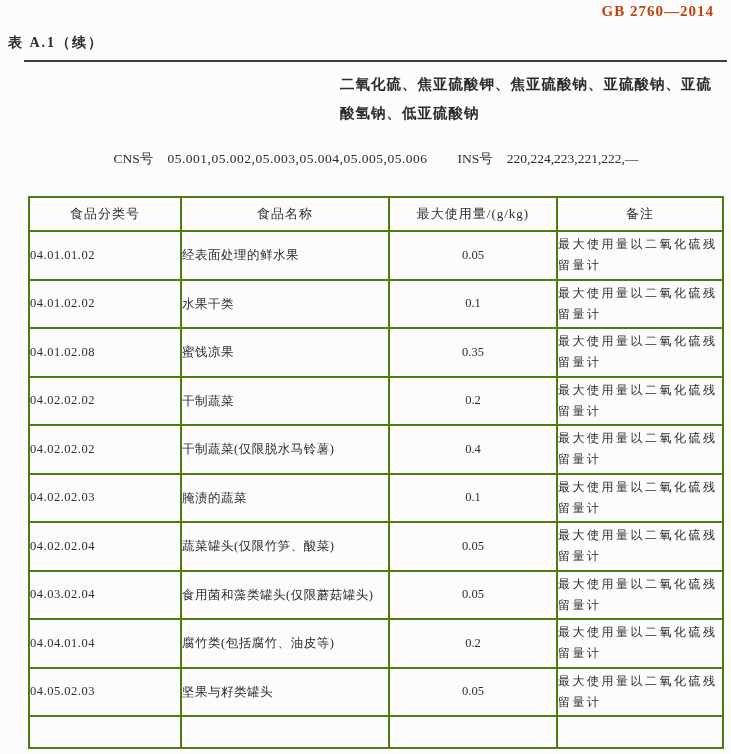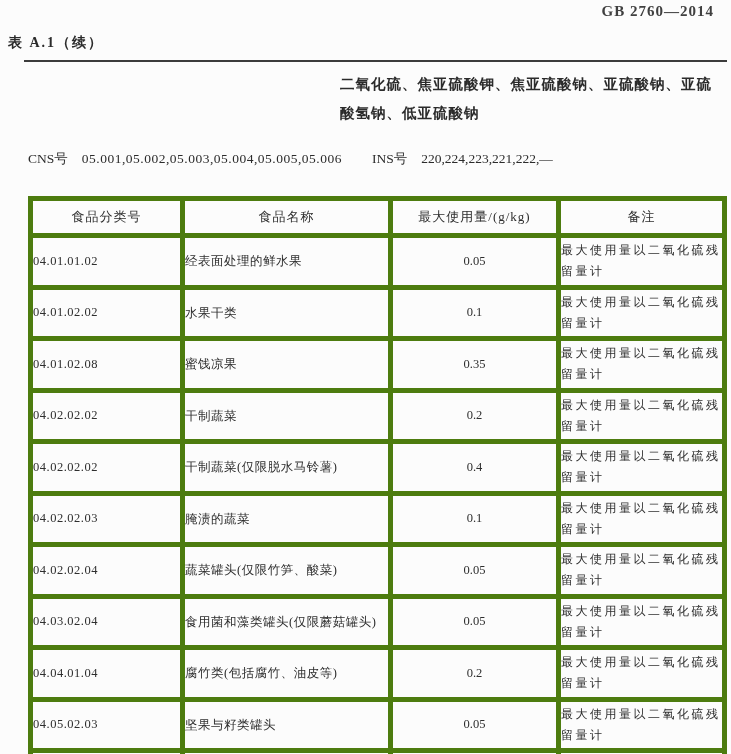--- a/index.html
+++ b/index.html
@@ -9,21 +9,21 @@
     width: 731px; height: 754px;
     overflow: hidden;
     background: #fcfcfc;
     color: #2b2b2b;
     font-family: "Liberation Serif", serif;
     position: relative;
   }
   .doc-number {
     position: absolute; top: 3px; right: 17px;
     font-weight: bold; font-size: 15px; letter-spacing: 1px;
-    color: #404040;
+    color: #c2410c;
   }
   .table-title {
     position: absolute; top: 34px; left: 8px; width: 731px;
     text-align: left; font-weight: bold; font-size: 14px;
     letter-spacing: 2px;
   }
   .top-rule {
     position: absolute; top: 60px; left: 24px; width: 703px;
     border-top: 2px solid #3c3c3c; height: 0;
   }
@@ -34,37 +34,37 @@
   .name-cn {
     width: 384px; font-weight: bold; font-size: 14.5px;
     line-height: 29px; letter-spacing: 1px;
   }
   .name-en {
     width: 300px; font-weight: bold; font-size: 14px;
     line-height: 26px; text-align: justify;
   }
   .cns-line {
     position: absolute; top: 150px; left: 28px; width: 696px;
-    font-size: 13.5px; white-space: nowrap;
+    font-size: 13.5px; white-space: nowrap; text-align: center;
   }
   .cns-line .lbl { margin-right: 14px; }
   .cns-line .val-cns { margin-right: 30px; letter-spacing: 0.5px; }
   .func-line {
     position: absolute; top: 173px; left: 28px; width: 696px;
     font-size: 13.5px;
     margin-top: 32px;
   }
   .func-line .lbl { margin-right: 14px; }
   table.main {
     position: absolute; top: 196px; left: 28px; width: 694px;
     border-collapse: collapse; table-layout: fixed;
     font-size: 12.5px; color: #2e2e2e;
   }
   table.main th, table.main td {
-    border: 5px solid #4d7c0f;
+    border: 2px solid #4d7c0f;
     padding: 0; vertical-align: middle;
     background: #fcfcfc;
   }
   table.main th {
     height: 32px; font-weight: normal; font-size: 13px;
     text-align: center; letter-spacing: 1px;
   }
   col.c-code { width: 152px; }
   col.c-food { width: 208px; }
   col.c-max  { width: 168px; }

